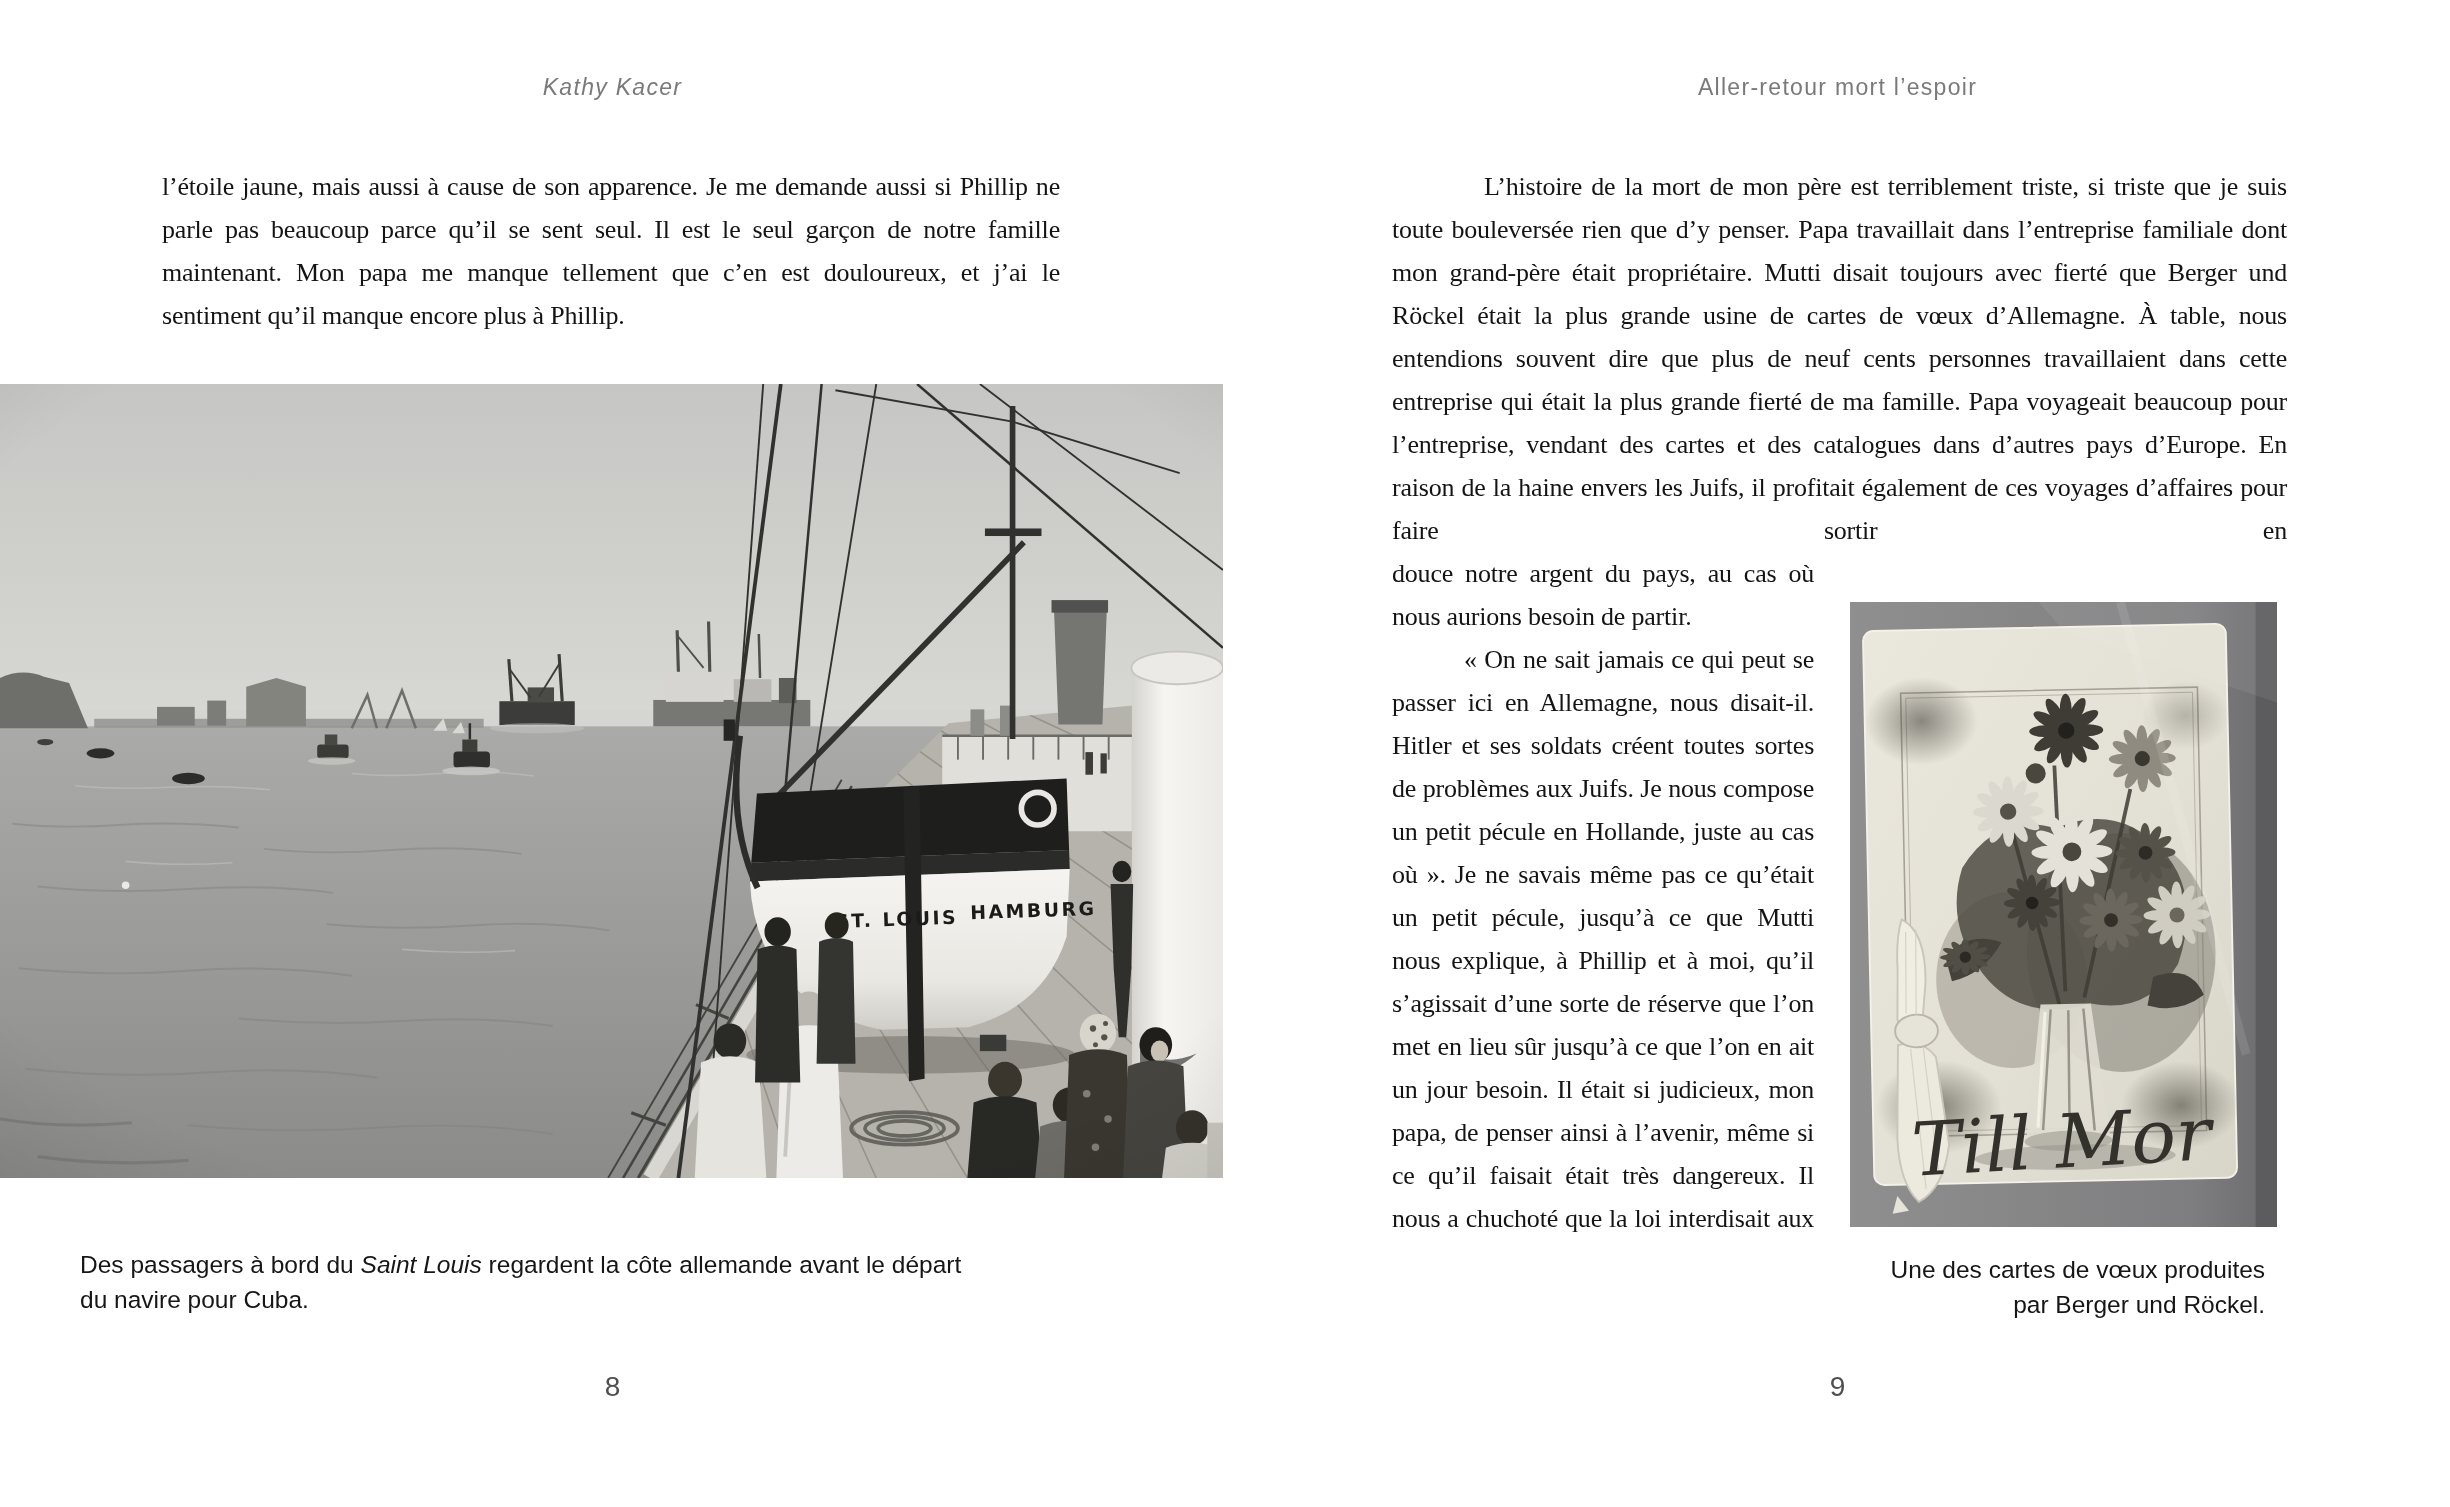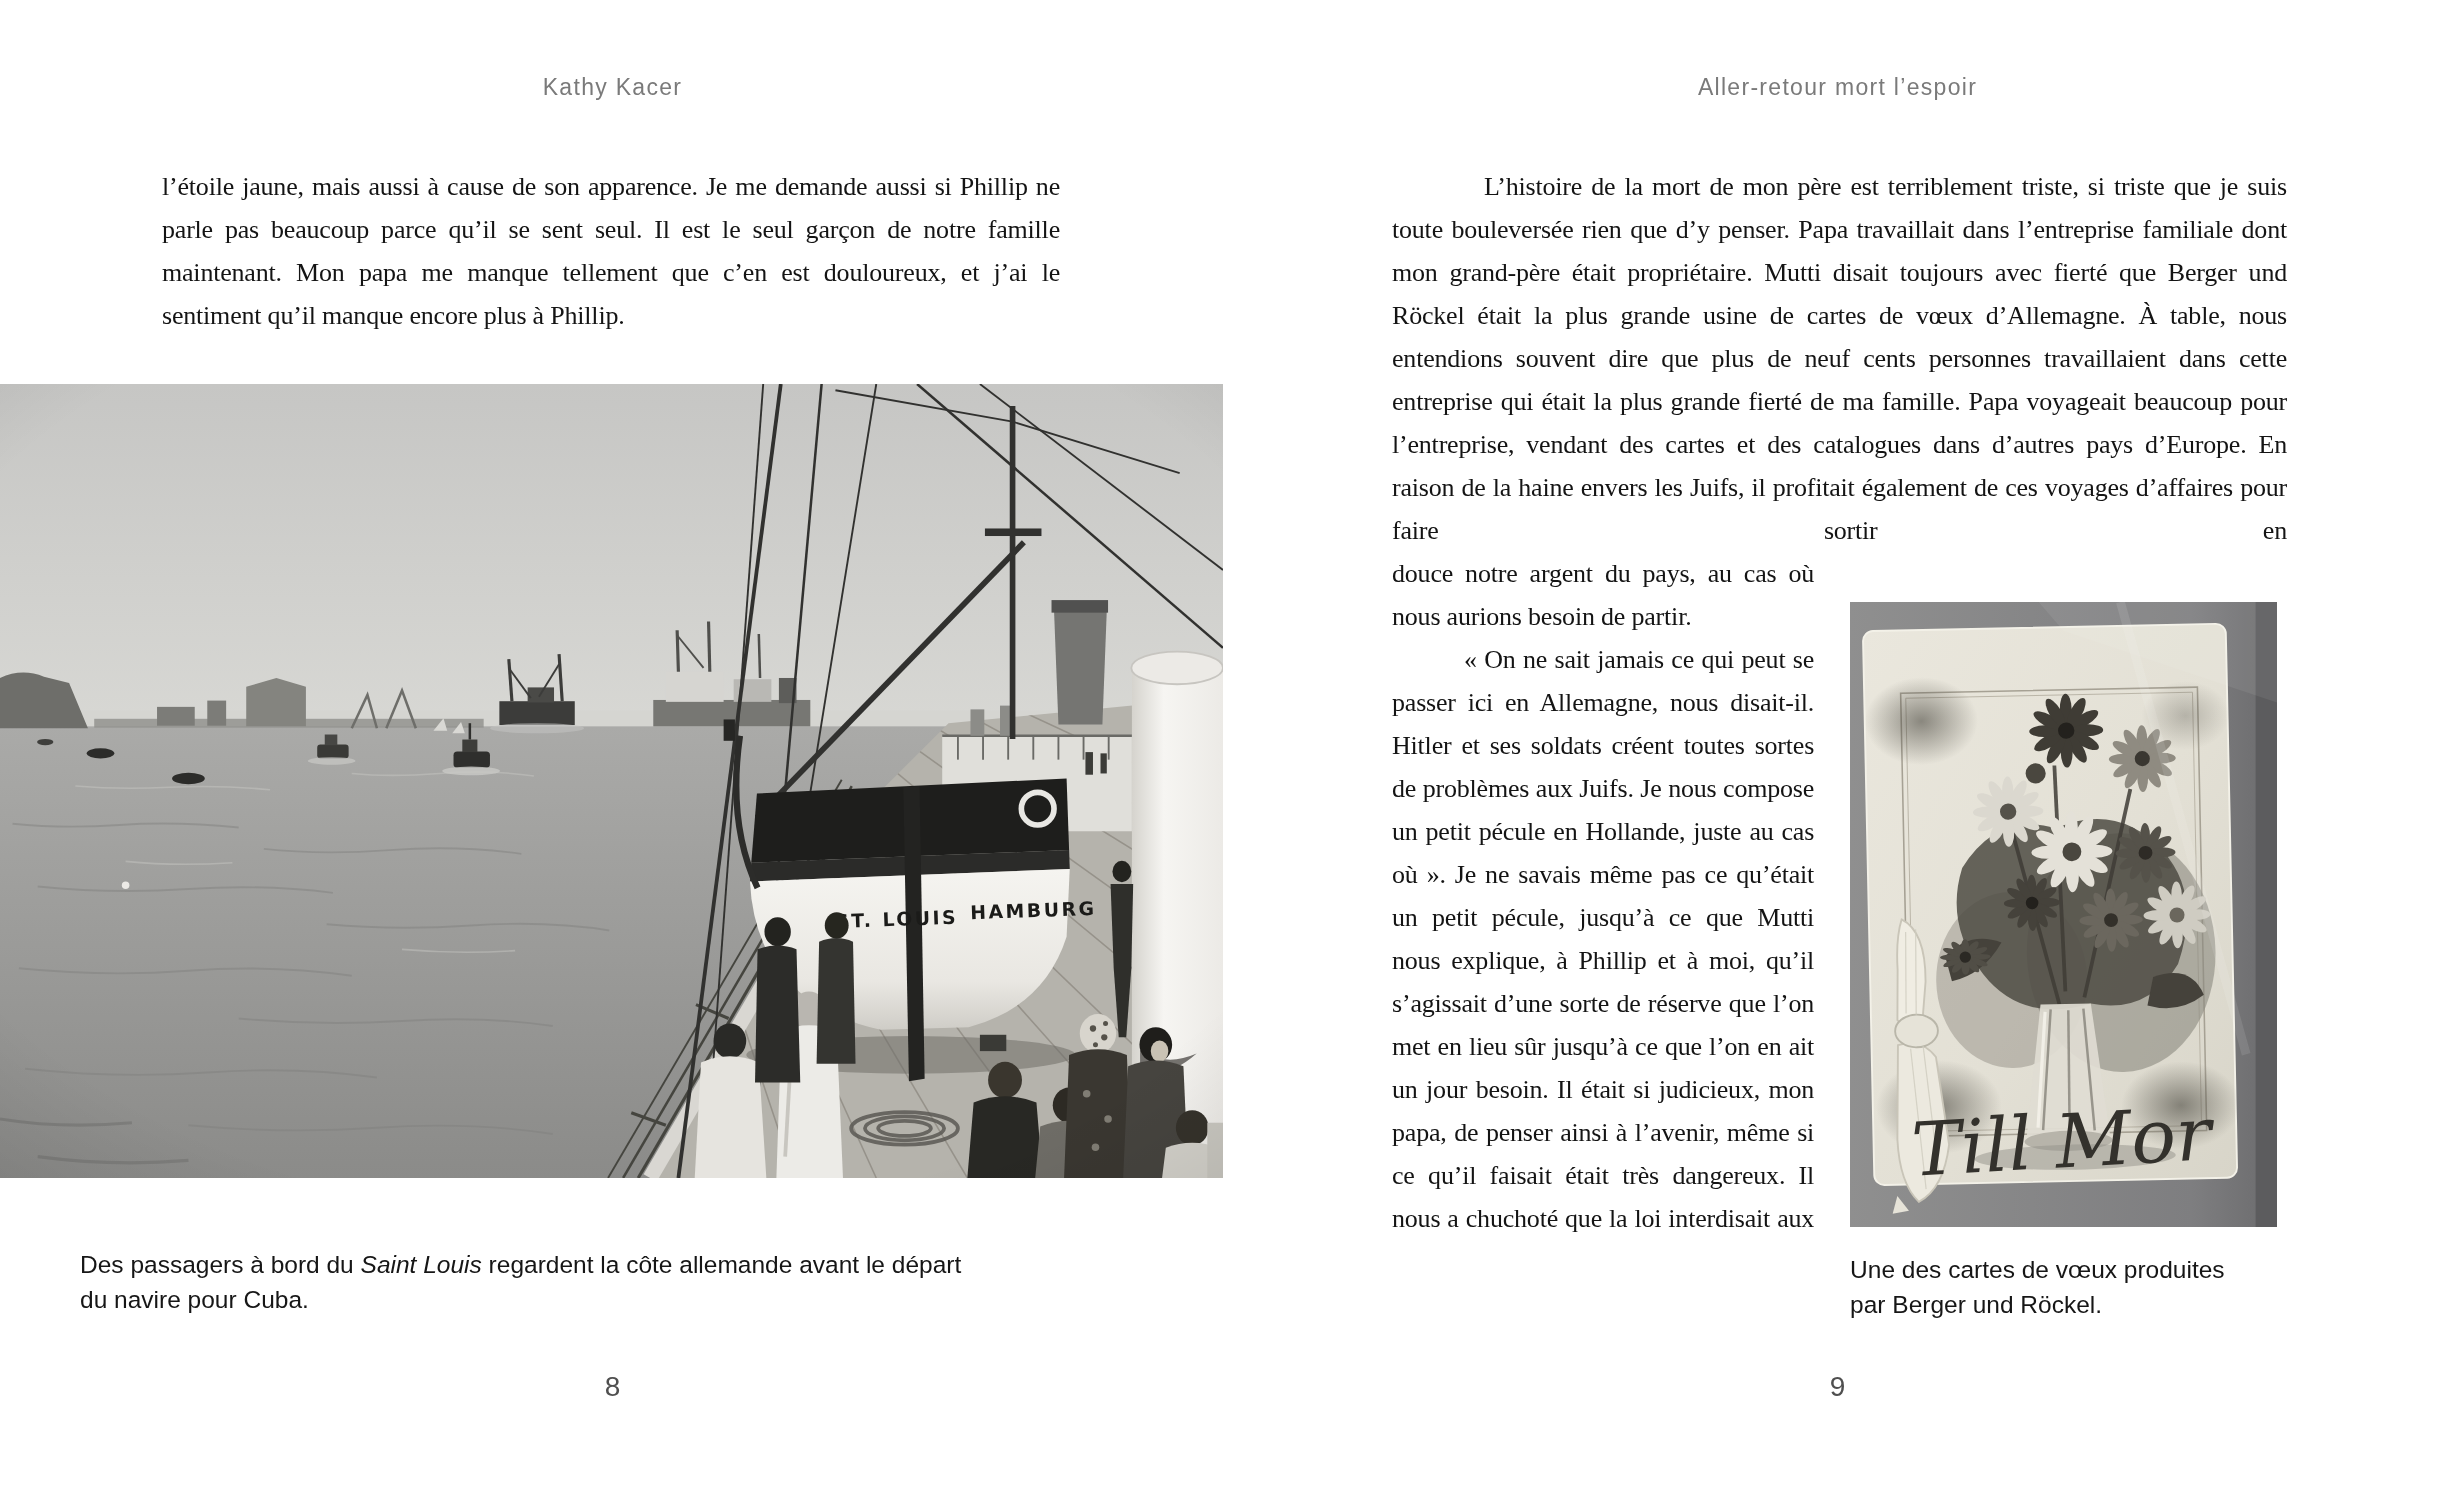--- a/index.html
+++ b/index.html
@@ -6,21 +6,21 @@
   body{
     width:2450px;height:1508px;position:relative;background:#ffffff;
     font-family:"Liberation Serif","DejaVu Serif",serif;color:#141414;
     overflow:hidden;
   }
   .running-head{
     position:absolute;top:74px;width:1225px;text-align:center;
     font-family:"Liberation Sans","DejaVu Sans",sans-serif;
     font-size:23px;letter-spacing:1.3px;color:#7a7a7a;font-weight:400;
   }
-  #head-left{left:0;}
+  #head-left{left:0;font-style:italic;}
   #head-right{left:1225px;}
   .body-text{font-size:26px;line-height:43px;text-align:justify;letter-spacing:-0.2px;}
   #para-left{
     position:absolute;left:162px;top:165px;width:898px;
   }
   #photo-ship{position:absolute;left:0;top:384px;width:1223px;height:794px;}
   #caption-left{
     position:absolute;left:80px;top:1247px;width:905px;
     font-family:Liberation Sans, sans-serif;
     font-size:24.5px;line-height:35px;color:#161616;text-align:left;
@@ -36,21 +36,21 @@
   #col-right{position:absolute;left:1392px;top:165px;width:895px;}
   #p1a{text-indent:92px;text-align-last:justify;}
   #wrap-row{display:flex;align-items:flex-start;}
   #col-narrow{width:428px;margin-right:36px;}
   #p2{text-indent:72px;text-align-last:justify;}
   #col-image{width:443px;}
   #card-photo{width:427px;height:625px;margin-top:50px;display:block;}
   #caption-right{
     margin-top:25px;width:415px;
     font-family:"Liberation Sans","DejaVu Sans",sans-serif;
-    font-size:24.5px;line-height:35px;color:#161616;text-align:left;
+    font-size:24.5px;line-height:35px;color:#161616;text-align:right;
     text-indent:0;letter-spacing:0;
   }
   svg text{user-select:none;}
 </style>
 </head>
 <body>
 
 <div id="head-left" class="running-head">Kathy Kacer</div>
 
 <div id="para-left" class="body-text">l’étoile jaune, mais aussi à cause de son apparence. Je me demande aussi si Phillip ne parle pas beaucoup parce qu’il se sent seul. Il est le seul garçon de notre famille maintenant. Mon papa me manque tellement que c’en est douloureux, et j’ai le sentiment qu’il manque encore plus à Phillip.</div>

